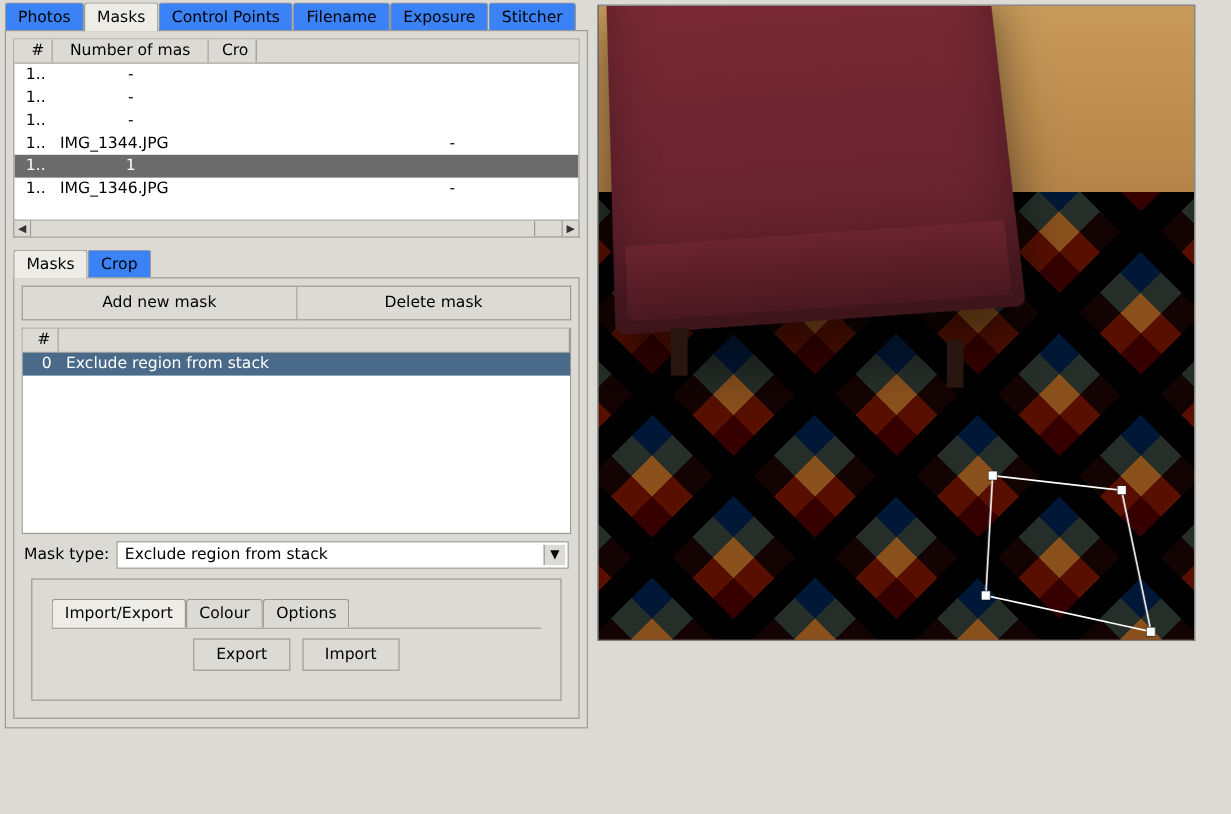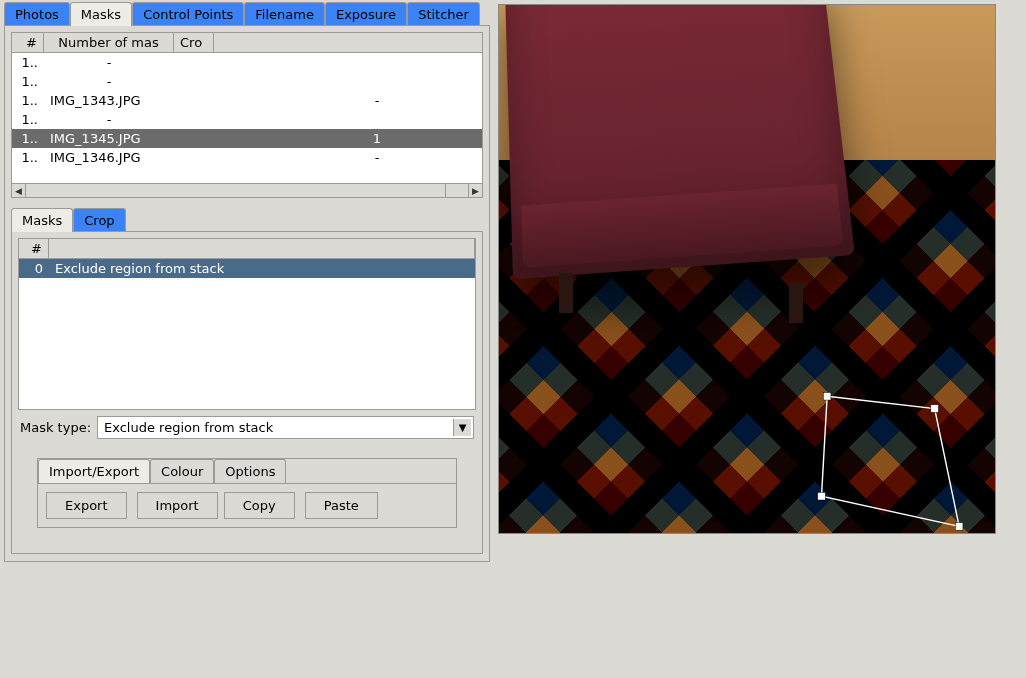--- a/index.html
+++ b/index.html
@@ -24,21 +24,21 @@
 
 
 .table-wrap { border: 1px solid #9c9a94; background: #fff; }
 .table-head, .table-row { display: flex; }
 .table-head { background: #dcdad5; border-bottom: 1px solid #9c9a94; }
 .th, .td { padding: 2px 6px; border-right: 1px solid #9c9a94; white-space: nowrap; overflow: hidden; }
 .th { background: #dcdad5; }
 .col-num { width: 32px; text-align: right; }
 .col-fn { flex: 1; }
 .col-nm { width: 130px; text-align: center; }
-.col-cr { width: 40px; text-align: left; }
+.col-cr { width: 40px; text-align: right; }
 .table-body { height: 130px; overflow-y: scroll; }
 .table-row.selected { background: #6b6b6b; color: #fff; }
 .table-row.selected .td { border-right-color: #6b6b6b; }
 .td { border-right: none; }
 
 .hscroll { height: 14px; background: #dcdad5; border: 1px solid #9c9a94; border-top: none; position: relative; display:flex; }
 .hscroll .arrow { width: 14px; height: 100%; border-right:1px solid #9c9a94; display:flex; align-items:center; justify-content:center; font-size:9px; color:#333;}
 .hscroll .arrow.right{border-right:none;border-left:1px solid #9c9a94;}
 .hscroll .track{flex:1; position:relative;}
 .hscroll .thumb{position:absolute;left:0;top:0;height:100%;width:95%;background:#dcdad5;border-right:1px solid #9c9a94;}
@@ -65,25 +65,25 @@
 .mask-row .td.col-mnum { width: 30px; text-align: right; }
 .mask-row .td.col-mtype { flex: 1; }
 
 .form-row { display: flex; align-items: center; gap: 6px; margin: 6px 2px; }
 .select {
   flex: 1; border: 1px solid #9c9a94; background: #fff; padding: 3px 22px 3px 6px;
   position: relative;
 }
 .select .chev { position: absolute; right: 2px; top: 2px; bottom: 2px; width: 18px; border-left: 1px solid #9c9a94; display:flex;align-items:center;justify-content:center; background:#dcdad5; font-size: 10px; }
 
-.ie-group { border: 1px solid #9c9a94; margin: 19px; padding: 0; }
+.ie-group { border: 1px solid #9c9a94; margin: 8px; padding: 16px; }
 .ie-tabs { display:flex; }
 .ie-tab { border: 1px solid #9c9a94; border-bottom:none; background:#dcdad5; padding: 4px 10px; border-top-left-radius:3px;border-top-right-radius:3px; cursor:pointer;}
 .ie-tab.active { background:#eeece7; }
-.ie-body { border-top: 1px solid #9c9a94; padding: 8px; display:flex; flex-direction:row; align-items:center; gap:6px; }
+.ie-body { border-top: 1px solid #9c9a94; padding: 8px; display:flex; flex-direction:column; align-items:center; gap:6px; }
 .ie-body .brow { display:flex; gap:10px; }
 .sbtn { border:1px solid #9c9a94; background:#dcdad5; padding:5px 18px; cursor:pointer; }
 
 
 .preview { width: 498px; height: 530px; position: relative; background:#333; overflow:hidden; border:1px solid #888;}
 .floor { position:absolute; inset:0; background: linear-gradient(180deg,#c89a5a 0%,#b8874a 25%, #a8764a 45%, #8a5a38 100%); }
 .rug {
   position:absolute; left:-20px; right:-20px; top:155px; bottom:-20px;
   background:
     repeating-linear-gradient(45deg,#1a1a1a 0 24px,#8a3a2a 24px 48px,#c8a070 48px 72px,#4a6a8a 72px 96px),
@@ -141,32 +141,31 @@
               <div class="td col-nm">-</div>
               <div class="td col-cr"></div>
             </div>
             <div class="table-row">
               <div class="td col-num">1..</div>
               <div class="td col-nm">-</div>
               <div class="td col-cr"></div>
             </div>
             <div class="table-row">
               <div class="td col-num">1..</div>
-              <div class="td col-fn">IMG_1343.JPG</div>
-              <div class="td col-nm">-</div>
-              <div class="td col-cr"></div>
-            </div>
-            <div class="table-row">
-              <div class="td col-num">1..</div>
+              <div class="td col-nm">-</div>
+              <div class="td col-cr"></div>
+            </div>
+            <div class="table-row">
+              <div class="td col-num">1..</div>
+              <div class="td col-fn">IMG_1344.JPG</div>
               <div class="td col-nm">-</div>
               <div class="td col-cr"></div>
             </div>
             <div class="table-row selected">
               <div class="td col-num">1..</div>
-              <div class="td col-fn">IMG_1345.JPG</div>
               <div class="td col-nm">1</div>
               <div class="td col-cr"></div>
             </div>
             <div class="table-row">
               <div class="td col-num">1..</div>
               <div class="td col-fn">IMG_1346.JPG</div>
               <div class="td col-nm">-</div>
               <div class="td col-cr"></div>
             </div>
           </div>
@@ -178,20 +177,24 @@
           </div>
         <div class="arrow right">▶</div>
       </div>
 
       <div class="subtab-wrap">
         <div class="tabbar" id="sub-tabbar" style="padding-left:0">
             <div class="tab active">Masks</div>
             <div class="tab">Crop</div>
           </div>
         <div class="tabcontent" style="margin:0;">
+          <div class="btnrow">
+            <div class="btn">Add new mask</div>
+            <div class="btn">Delete mask</div>
+          </div>
 
           <div class="mask-table-wrap">
             <div class="mask-head">
               <div class="th col-mnum">#</div>
               <div class="th col-mrest"></div>
             </div>
             <div class="mask-body" id="mask-table-body">
                 <div class="mask-row selected">
                   <div class="td col-mnum">0</div>
                   <div class="td col-mtype">Exclude region from stack</div>
@@ -210,24 +213,20 @@
           <div class="ie-group">
             <div class="ie-tabs" id="ie-tabs">
                 <div class="ie-tab active">Import/Export</div>
                 <div class="ie-tab">Colour</div>
                 <div class="ie-tab">Options</div>
               </div>
             <div class="ie-body">
               <div class="brow">
                 <div class="sbtn">Export</div>
                 <div class="sbtn">Import</div>
-              </div>
-              <div class="brow">
-                <div class="sbtn">Copy</div>
-                <div class="sbtn">Paste</div>
               </div>
             </div>
           </div>
 
         </div>
       </div>
     </div>
 
   </div>
 

